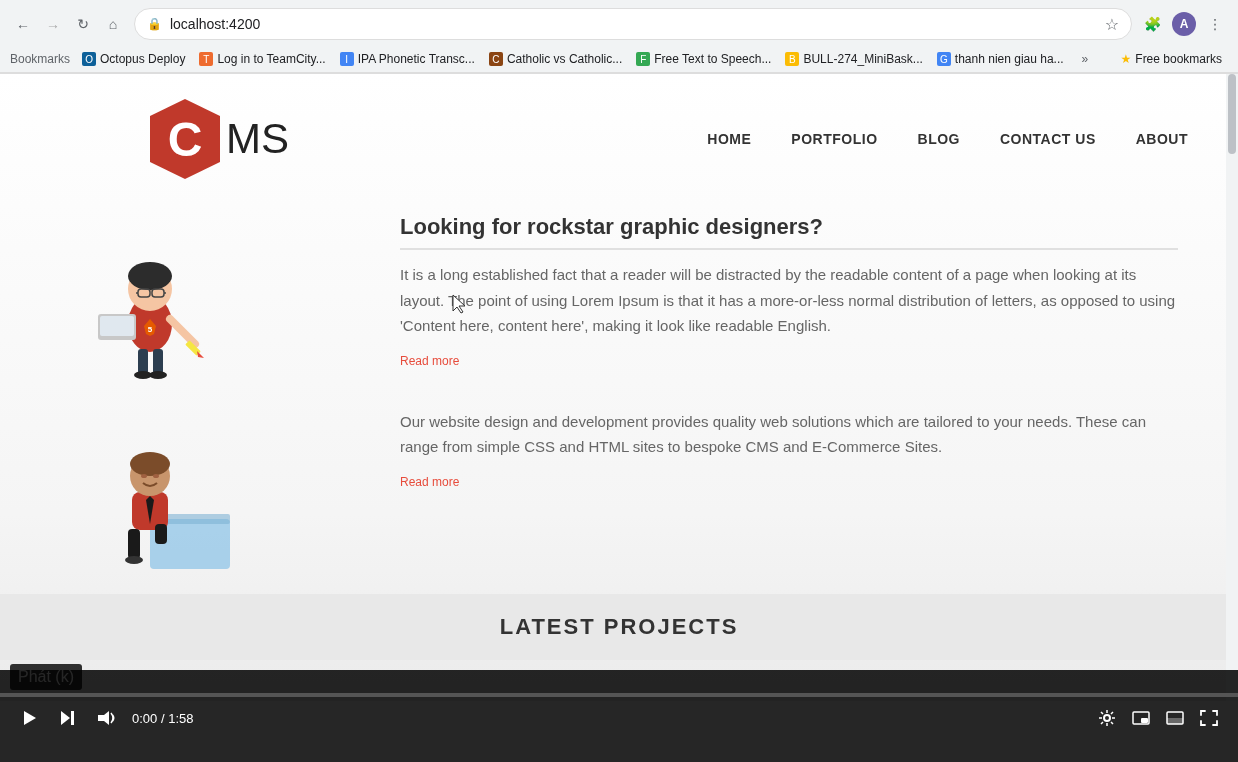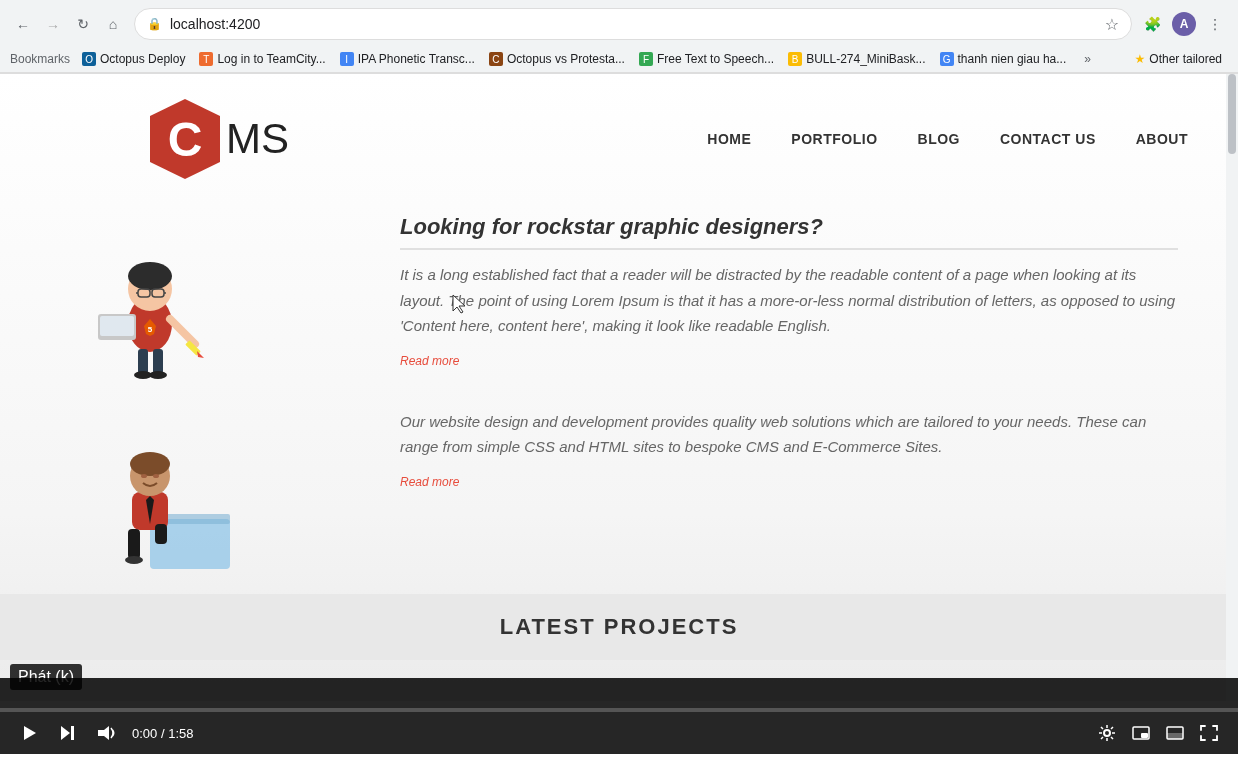--- a/index.html
+++ b/index.html
@@ -187,21 +187,20 @@
     .illustration-column {
       width: 300px;
       flex-shrink: 0;
       display: flex;
       flex-direction: column;
       gap: 20px;
     }
 
     .text-column {
       flex: 1;
-      font-style: italic;
     }
 
     .section-block {
       margin-bottom: 40px;
     }
 
     .section-title {
       font-size: 22px;
       font-weight: 700;
       color: #333;
@@ -234,28 +233,28 @@
     .latest-title {
       font-size: 22px;
       font-weight: 700;
       letter-spacing: 2px;
       color: #333;
     }
 
     
     .video-bar {
       position: fixed;
-      bottom: 8px;
+      bottom: 0;
       left: 0;
       width: 1238px;
-      height: 76px;
+      height: 92px;
       background: rgba(0,0,0,0.85);
       display: flex;
       flex-direction: column;
-      justify-content: flex-end;
+      justify-content: center;
     }
 
     .video-progress {
       width: 100%;
       height: 4px;
       background: #555;
       position: relative;
       margin-bottom: 0;
     }
 
@@ -377,38 +376,38 @@
     <div class="bookmark-item">
       <span class="bookmark-icon" style="background:#ee6b2f;color:#fff;">T</span>
       <span>Log in to TeamCity...</span>
     </div>
     <div class="bookmark-item">
       <span class="bookmark-icon" style="background:#4285f4;color:#fff;">I</span>
       <span>IPA Phonetic Transc...</span>
     </div>
     <div class="bookmark-item">
       <span class="bookmark-icon" style="background:#8b4513;color:#fff;">C</span>
-      <span>Octopus vs Protesta...</span>
+      <span>Catholic vs Catholic...</span>
     </div>
     <div class="bookmark-item">
       <span class="bookmark-icon" style="background:#34a853;color:#fff;">F</span>
       <span>Free Text to Speech...</span>
     </div>
     <div class="bookmark-item">
       <span class="bookmark-icon" style="background:#fbbc04;color:#fff;">B</span>
       <span>BULL-274_MiniBask...</span>
     </div>
     <div class="bookmark-item">
       <span class="bookmark-icon" style="background:#4285f4;color:#fff;">G</span>
       <span>thanh nien giau ha...</span>
     </div>
     <span class="bookmarks-more">»</span>
     <div class="other-bookmarks">
       <span style="color:#fbbc04;">★</span>
-      <span>Other tailored</span>
+      <span>Free bookmarks</span>
     </div>
   </div>
 </div>
 
 <div class="page-wrapper">
 
   <div class="site-header">
 
     <div class="cms-logo">
       <svg width="90" height="90" viewBox="0 0 90 90">

